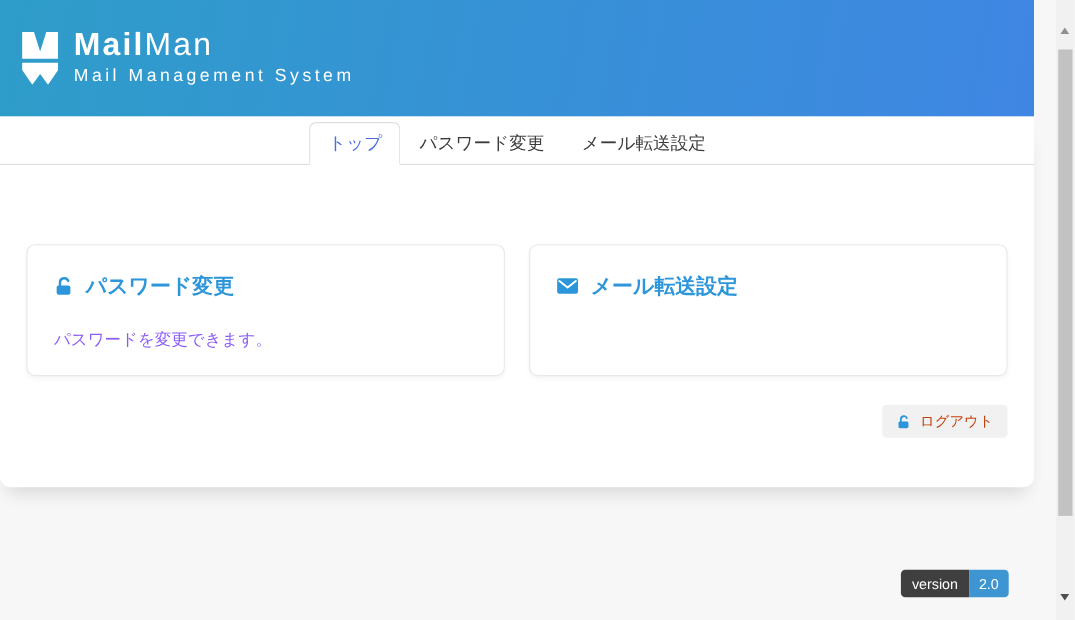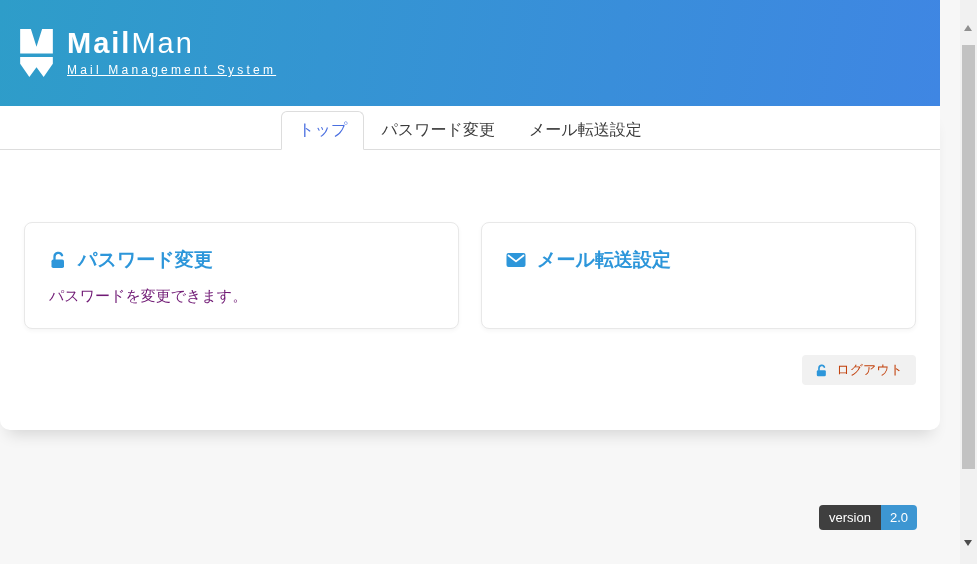--- a/index.html
+++ b/index.html
@@ -19,21 +19,21 @@
     background: linear-gradient(100deg, #2e9dc9 0%, #3f86e3 100%);
     display: flex; align-items: center;
     padding-left: 20px; box-sizing: border-box;
   }
   .logo-wrap { display: flex; align-items: center; }
   .logo-mark { width: 33px; height: 48px; margin-right: 14px; }
   .logo-text-col { display: flex; flex-direction: column; }
   .logo-title { color: #fff; font-size: 29px; line-height: 1; letter-spacing: 2px; }
   .logo-title .bold { font-weight: 700; }
   .logo-title .light { font-weight: 300; }
-  .logo-subtitle { color: #fff; font-size: 12px; letter-spacing: 3.2px; margin-top: 5px; font-weight: 500; text-decoration: underline; }
+  .logo-subtitle { color: #fff; font-size: 16px; letter-spacing: 3.2px; margin-top: 5px; font-weight: 500; }
 
   
   .sheet {
     background: #fff;
     border-radius: 0 0 10px 10px;
     box-shadow: 0 12px 16px -8px rgba(0,0,0,0.14);
     padding-bottom: 45px;
   }
 
   
@@ -69,21 +69,21 @@
     box-shadow: 0 2px 4px rgba(0,0,0,0.04);
     padding: 24px 24px 22px;
     box-sizing: border-box;
   }
   .card-title {
     display: flex; align-items: center; gap: 11px;
     color: #2d96da; font-size: 19px; font-weight: 700;
     cursor: pointer;
   }
   .card-title svg { flex: 0 0 auto; }
-  .card-desc { margin-top: 14px; font-size: 15px; color: #701a75; }
+  .card-desc { margin-top: 27px; font-size: 15px; color: #8b5cf6; }
 
   .logout-row { display: flex; justify-content: flex-end; margin-top: 26px; }
   .logout-btn {
     display: inline-flex; align-items: center; gap: 8px;
     background: #f1f1f1; border: none; border-radius: 4px;
     padding: 6px 13px;
     font-size: 13px; color: #c2410c;
     font-family: inherit;
     cursor: pointer;
   }

